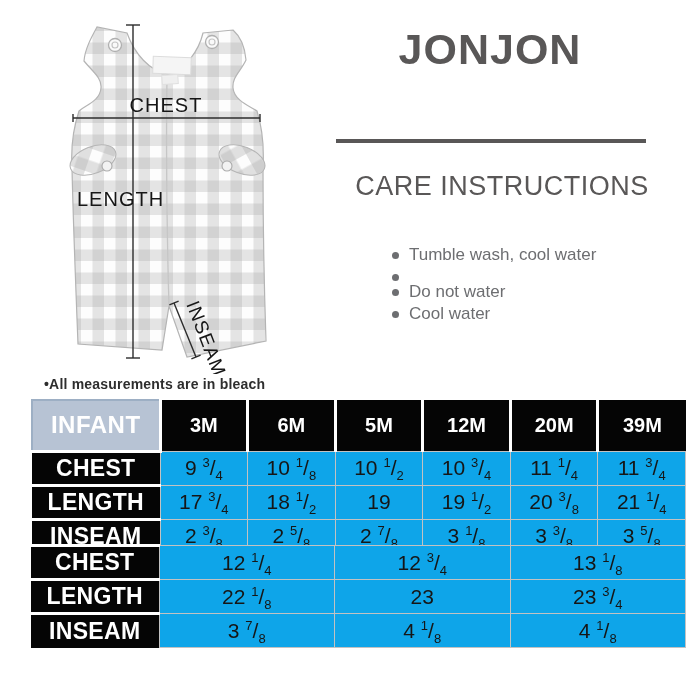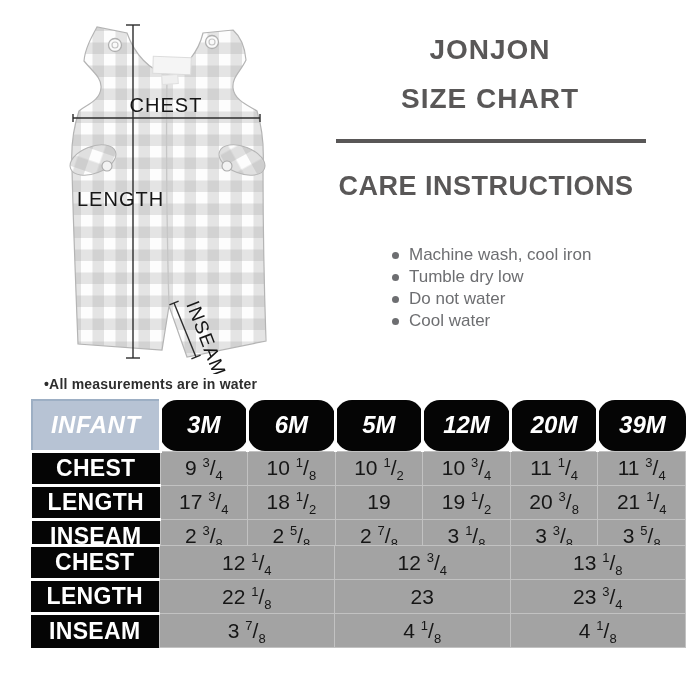--- a/index.html
+++ b/index.html
@@ -9,58 +9,57 @@
   }
   
   .garment{position:absolute;left:35px;top:8px;width:260px;height:366px;}
   .note{
     position:absolute;left:44px;top:376px;font-size:14px;font-weight:bold;
     color:#2e2e2e;letter-spacing:.2px;
   }
   
   .brand{
     position:absolute;left:320px;top:25px;width:340px;text-align:center;
-    color:var(--title_gray,#595757);font-weight:bold;font-size:28px;line-height:49px;letter-spacing:1px;
+    color:var(--title_gray,#595757);font-weight:bold;font-size:43px;line-height:49px;letter-spacing:1px;
   }
   .rule{position:absolute;left:336px;top:139px;width:310px;height:4px;background:var(--title_gray,#595757);}
   .care-title{
-    position:absolute;left:316px;top:171px;width:340px;text-align:center;
-    color:var(--title_gray,#595757);font-weight:bold;font-size:27px;letter-spacing:.5px;
+    position:absolute;left:332px;top:171px;width:340px;text-align:center;
+    color:var(--title_gray,#595757);font-weight:normal;font-size:27px;letter-spacing:.5px;
   }
   .care-list{
     position:absolute;left:392px;top:244px;margin:0;padding:0;list-style:none;
     color:var(--care_gray,#6d6e71);font-size:17px;
   }
   .care-list li{display:flex;align-items:flex-start;line-height:22px;}
   .blt{
     flex:0 0 auto;width:7px;height:7px;border-radius:50%;
     background:var(--care_gray,#6d6e71);margin:8px 10px 0 0;
   }
   
   table.sizes{position:absolute;border-collapse:collapse;table-layout:fixed;width:655px;left:31px;}
   #infant{top:399px;}
   #toddler{top:544px;}
-  tr.hdr{height:51px;font-style:italic;}
+  tr.hdr{height:51px;}
   tr.datarow{height:34px;}
   th,td{text-align:center;vertical-align:middle;padding:0;}
   .grp{
     background:var(--header_blue,#b7c3d4);color:#fff;font-weight:bold;font-size:24px;
     border:2px solid #9dafc4;letter-spacing:.5px;
   }
   .sz{
-    background:var(--table_black,#050505);color:#fff;font-weight:bold;font-size:24px;
+    background:var(--table_black,#050505);color:#fff;font-weight:bold;font-size:20px;
     border-left:3px solid #fff;
-    border-radius:17px;
   }
   .lbl{
     background:var(--table_black,#050505);color:#fff;font-weight:bold;font-size:23px;
     border-top:3px solid #fff;letter-spacing:.3px;
   }
   .val{
-    background:#a3a3a3;color:#161616;font-size:21px;
+    background:#0ea5e9;color:#161616;font-size:21px;
     border:1px solid var(--table_border,#c2c2c2);
   }
   .val sup{font-size:13px;line-height:0;}
   .val sub{font-size:13px;line-height:0;}
 </style>
 </head>
 <body>
 
 <div class="canvas">
 
@@ -132,36 +131,34 @@
       <path d="M139 295 L161 349"></path>
       <path d="M134.4 296.9 L143.6 293.1"></path>
       <path d="M156.4 350.9 L165.6 347.1"></path>
     </g>
 
     <text x="131" y="104" text-anchor="middle" font-size="20" letter-spacing="1" fill="#161616">CHEST</text>
     <text x="42" y="198" font-size="20" letter-spacing="1" fill="#161616">LENGTH</text>
     <text x="151" y="296" font-size="19" letter-spacing="1" fill="#161616" transform="rotate(69 151 296)">INSEAM</text>
   </svg>
 
-  <div class="note">•All measurements are in water</div>
+  <div class="note">•All measurements are in bleach</div>
 
   <div class="brand">
     <div>JONJON</div>
-    <div>SIZE CHART</div>
   </div>
   <div class="rule"></div>
   <div class="care-title">CARE INSTRUCTIONS</div>
   <ul class="care-list">
     <li>
         <span class="blt"></span>
-        <span>Machine wash, cool iron</span>
-      </li>
-    <li>
-        <span class="blt"></span>
-        <span>Tumble dry low</span>
+        <span>Tumble wash, cool water</span>
+      </li>
+    <li>
+        <span class="blt"></span>
       </li>
     <li>
         <span class="blt"></span>
         <span>Do not water</span>
       </li>
     <li>
         <span class="blt"></span>
         <span>Cool water</span>
       </li>
   </ul>

